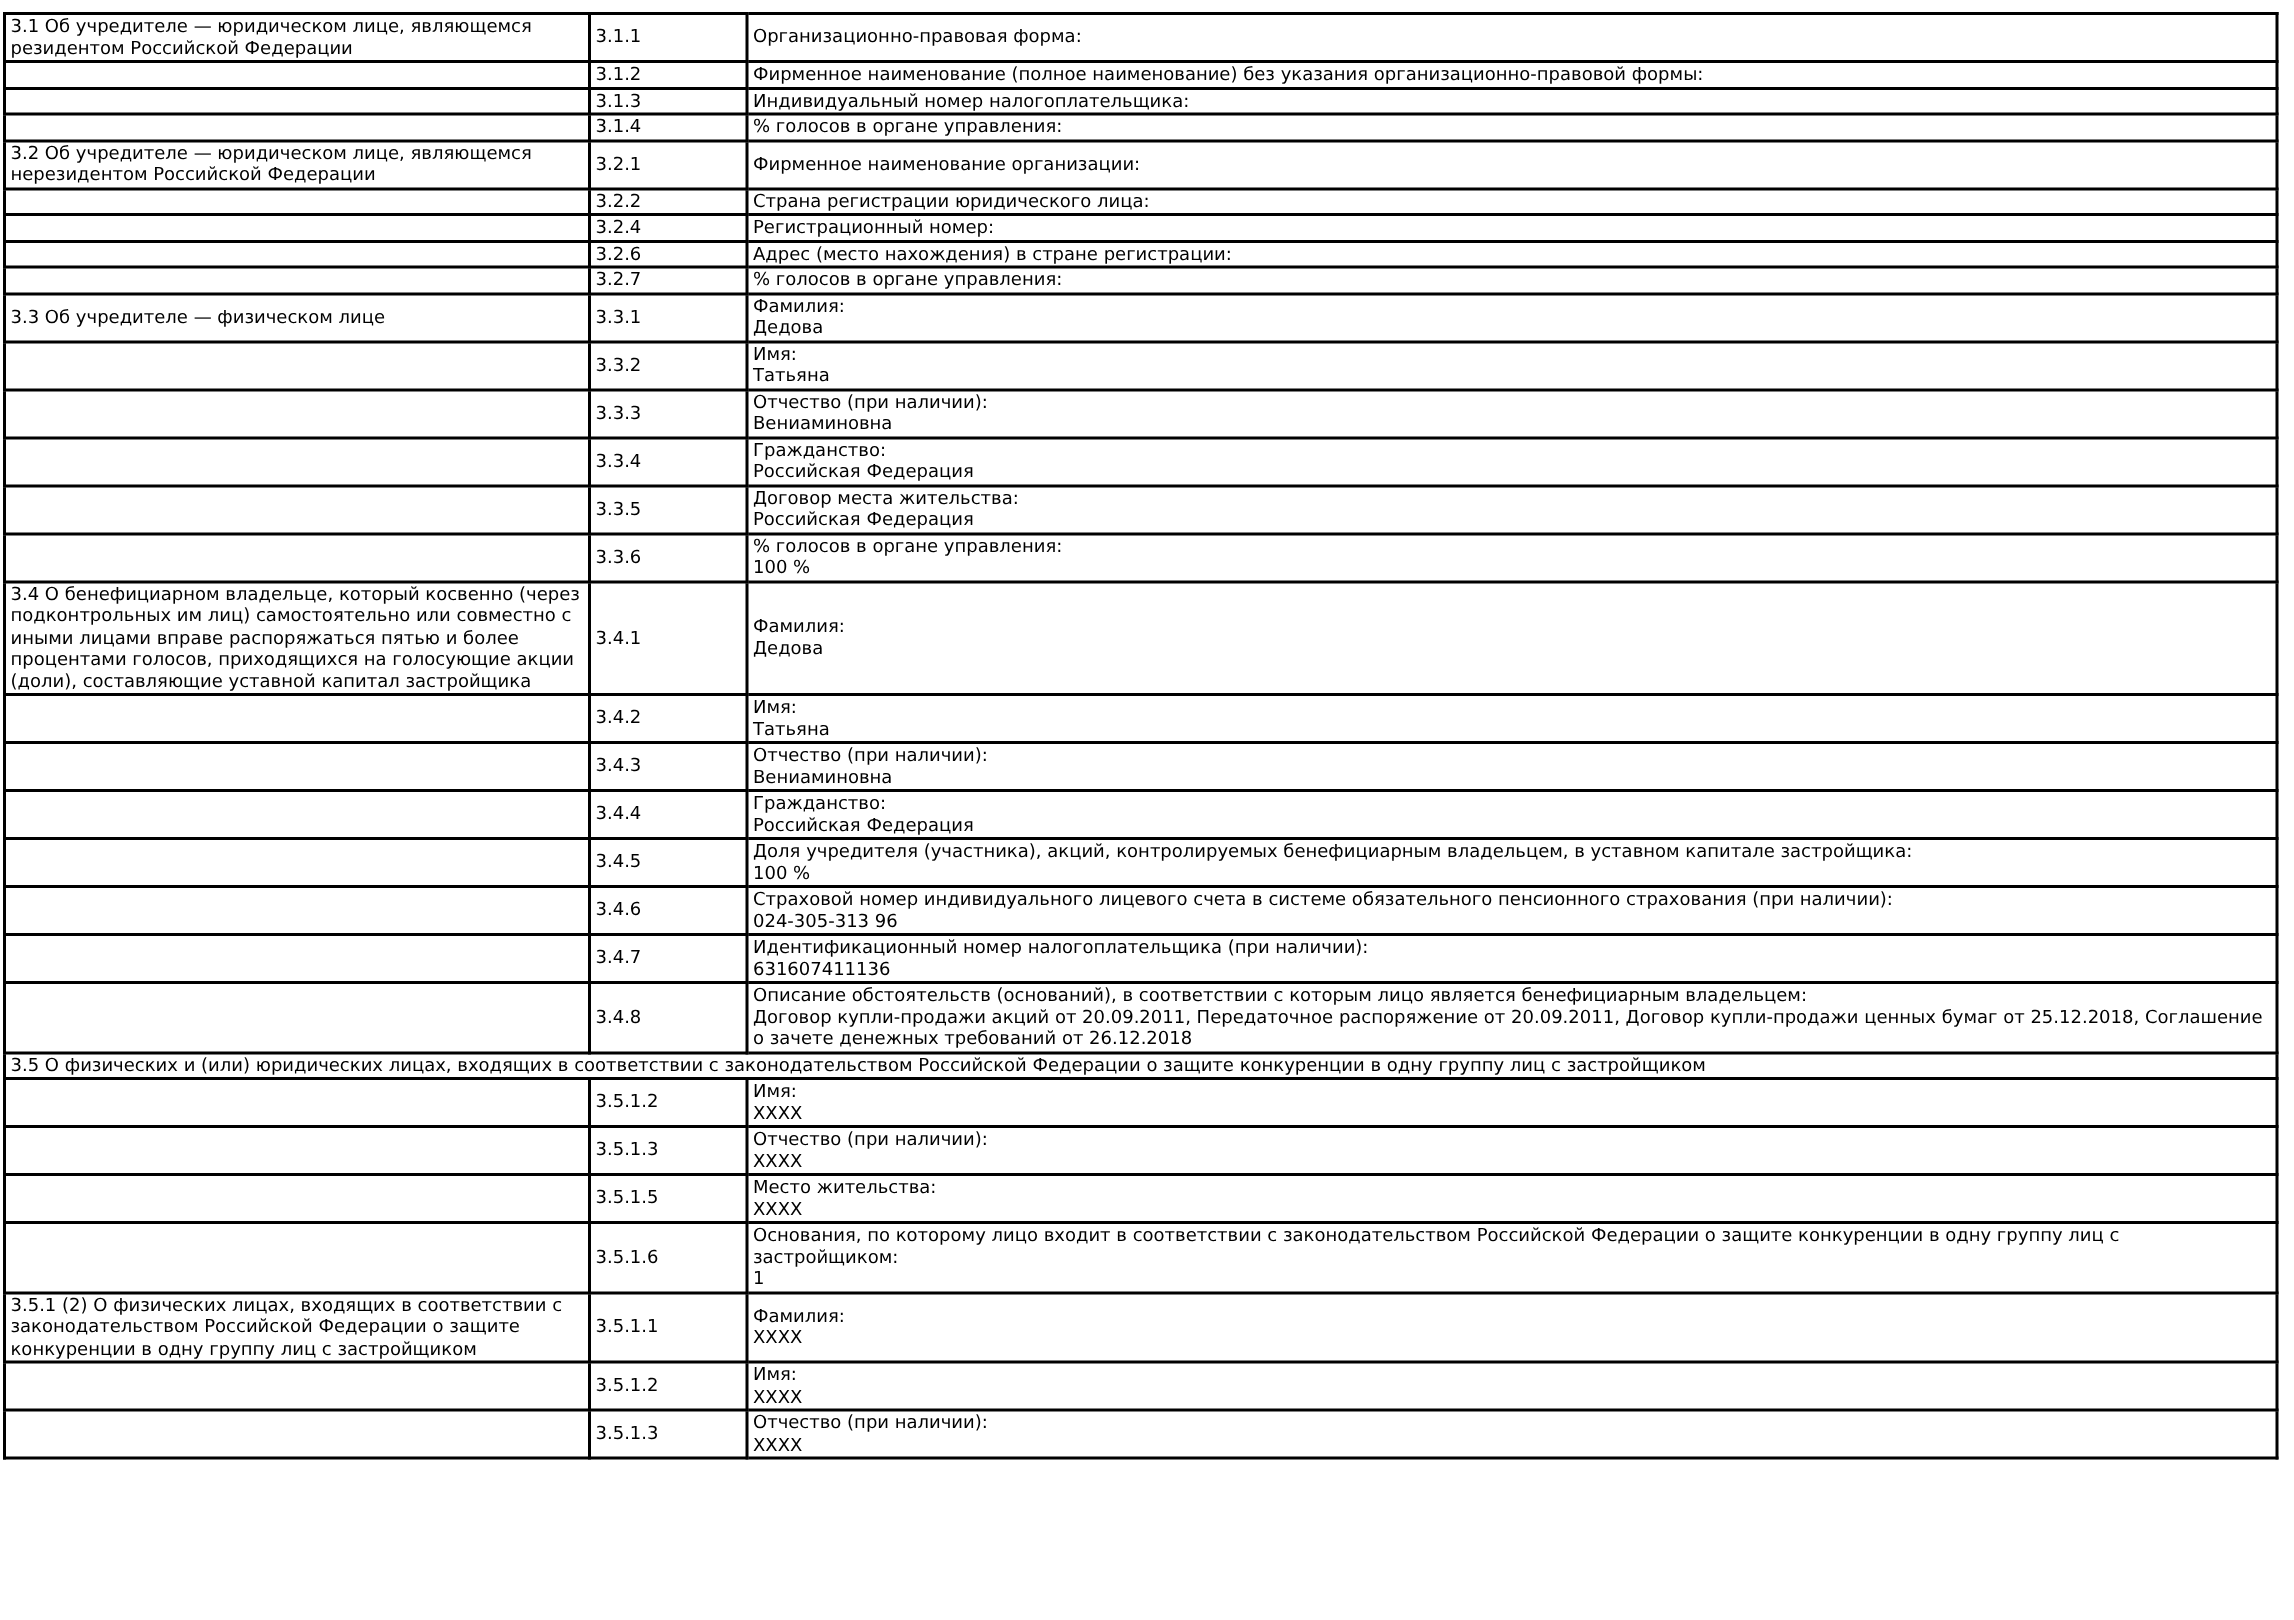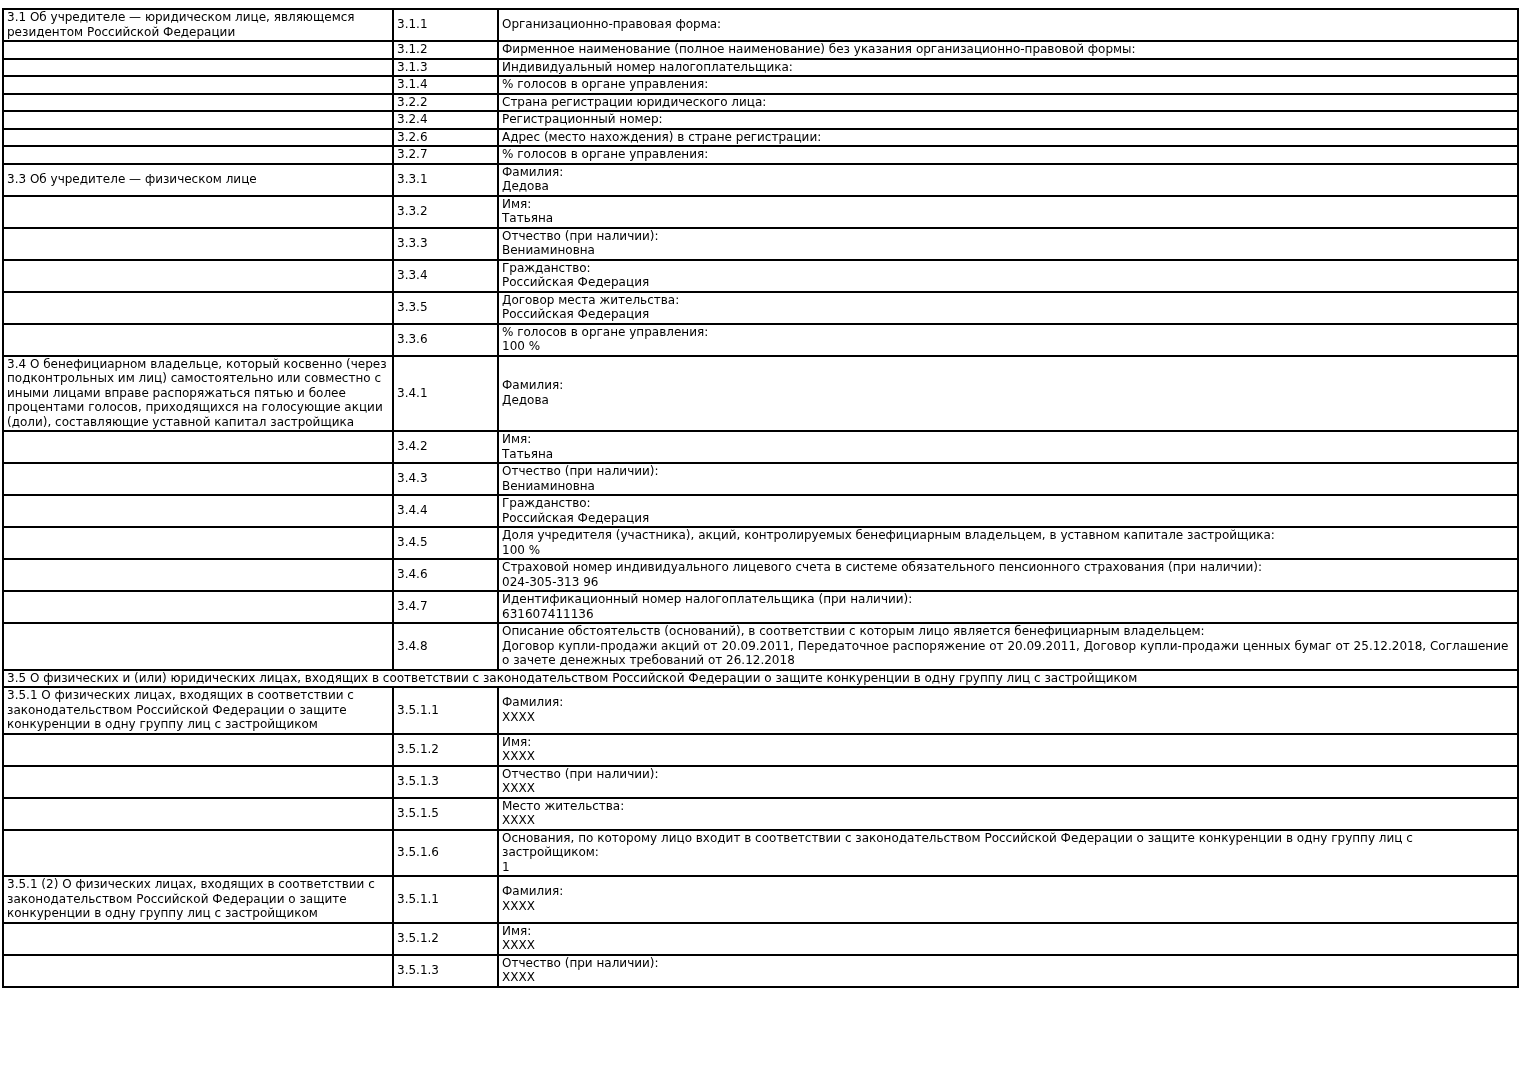--- a/index.html
+++ b/index.html
@@ -84,20 +84,28 @@
 
   <tr>
     <td class="c1"></td>
     <td class="c2">3.1.4</td>
     <td class="c3">
       <div class="label">% голосов в органе управления:</div>
 
     </td>
   </tr>
 
+  <tr>
+    <td class="c1">3.2 Об учредителе — юридическом лице, являющемся нерезидентом Российской Федерации</td>
+    <td class="c2">3.2.1</td>
+    <td class="c3">
+      <div class="label">Фирменное наименование организации:</div>
+
+    </td>
+  </tr>
 
   <tr>
     <td class="c1"></td>
     <td class="c2">3.2.2</td>
     <td class="c3">
       <div class="label">Страна регистрации юридического лица:</div>
 
     </td>
   </tr>
 
@@ -253,28 +261,20 @@
     <td class="c3">
       <div class="label">Описание обстоятельств (оснований), в соответствии с которым лицо является бенефициарным владельцем:</div>
       <div class="value">Договор купли-продажи акций от 20.09.2011, Передаточное распоряжение от 20.09.2011, Договор купли-продажи ценных бумаг от 25.12.2018, Соглашение о зачете денежных требований от 26.12.2018</div>
     </td>
   </tr>
 
   <tr>
     <td class="cfull" colspan="3">3.5 О физических и (или) юридических лицах, входящих в соответствии с законодательством Российской Федерации о защите конкуренции в одну группу лиц с застройщиком</td>
   </tr>
 
-  <tr>
-    <td class="c1">3.5.1 О физических лицах, входящих в соответствии с законодательством Российской Федерации о защите конкуренции в одну группу лиц с застройщиком</td>
-    <td class="c2">3.5.1.1</td>
-    <td class="c3">
-      <div class="label">Фамилия:</div>
-      <div class="value">XXXX</div>
-    </td>
-  </tr>
 
   <tr>
     <td class="c1"></td>
     <td class="c2">3.5.1.2</td>
     <td class="c3">
       <div class="label">Имя:</div>
       <div class="value">XXXX</div>
     </td>
   </tr>
 

